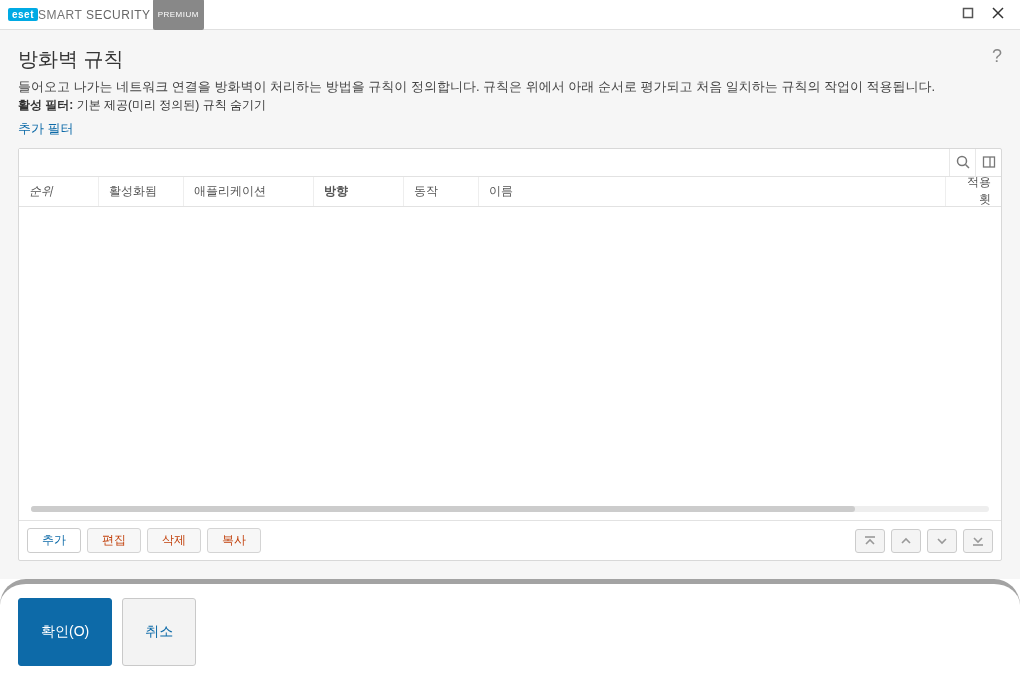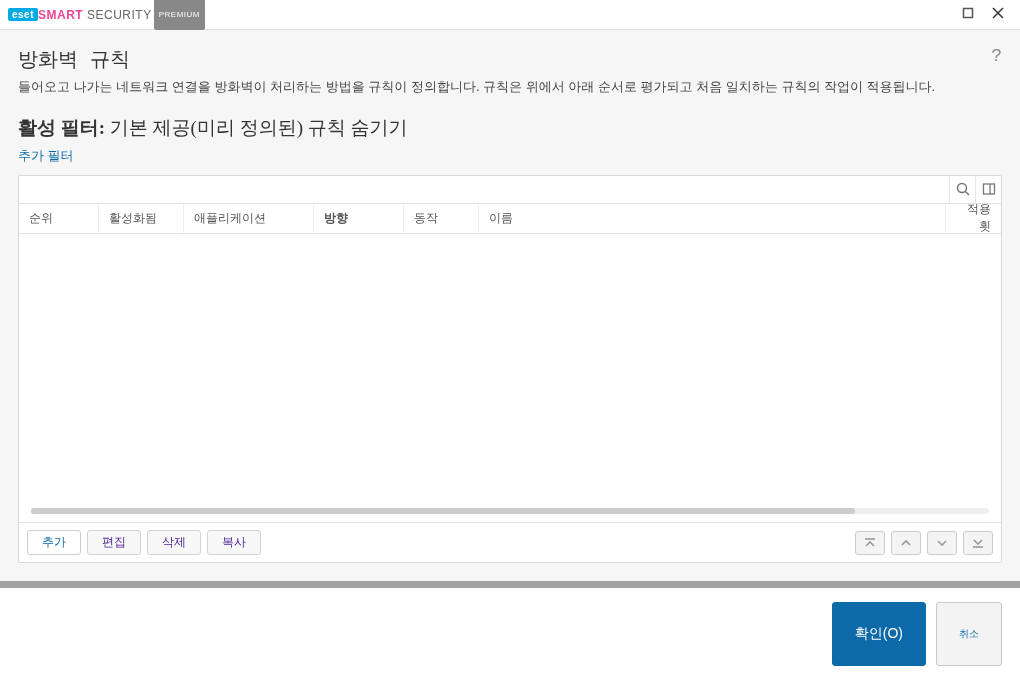--- a/index.html
+++ b/index.html
@@ -26,40 +26,40 @@
     .titlebar .brand-logo {
       background: #00aae4;
       color: #fff;
       font-weight: bold;
       font-size: 10px;
       padding: 1px 4px;
       border-radius: 2px;
       letter-spacing: 0.5px;
     }
     .titlebar .brand-text { font-size: 12px; color: #666; letter-spacing: 0.5px; }
-    .titlebar .brand-text b { color: #ec4899; font-weight: 700; }
+    .titlebar .brand-text b { color: #737373; font-weight: 400; }
     .titlebar .brand-badge {
       background: #888; color: #fff; font-size: 8px; padding: 11px 5px;
       border-radius: 2px; margin-left: 2px; letter-spacing: 0.5px;
     }
     .titlebar .window-controls { margin-left: auto; display: flex; gap: 18px; padding-right: 8px; }
     .titlebar .window-controls svg { width: 12px; height: 12px; }
     .content {
       flex: 1;
       background: #f6f6f6;
       padding: 16px 18px 18px 18px;
       display: flex;
       flex-direction: column;
       overflow: hidden;
     }
-    .header-row { display: flex; align-items: flex-start; font-family: Liberation Mono, monospace; }
+    .header-row { display: flex; align-items: flex-start; }
     .page-title { font-size: 20px; color: #333; font-weight: 400; flex: 1; }
     .help-icon { color: #888; font-size: 18px; cursor: pointer; }
     .description { margin-top: 4px; color: #444; font-size: 13px; line-height: 1.5; }
-    .filter-line { margin-top: 18px; font-size: 19px; font-family: Liberation Serif, serif; }
+    .filter-line { font-size: 12px; }
     .filter-line .label { font-weight: 700; }
     .add-filter { color: #0d6aa8; font-size: 13px; margin-top: 6px; cursor: pointer; display: inline-block; }
     .table-wrap {
       margin-top: 10px;
       background: #fff;
       border: 1px solid #d8d8d8;
       border-radius: 2px;
       flex: 1;
       display: flex;
       flex-direction: column;
@@ -72,55 +72,55 @@
     .search-row .icon-btn {
       width: 26px; height: 100%; display: flex; align-items: center; justify-content: center;
       border-left: 1px solid #e8e8e8; cursor: pointer; color: #777;
     }
     .table-header {
       display: flex; height: 30px; align-items: center; border-bottom: 1px solid #e2e2e2;
       font-size: 12px; color: #555;
     }
     .col { padding: 0 10px; border-right: 1px solid #eee; height: 100%; display: flex; align-items: center; }
     .col:last-child { border-right: none; }
-    .col-priority { width: 80px; }
+    .col-priority { width: 80px; font-style: italic; }
     .col-enabled { width: 85px; }
     .col-app { width: 130px; }
     .col-dir { width: 90px; font-weight: bold; }
     .col-action { width: 75px; }
     .col-name { flex: 1; }
     .col-hits { width: 55px; text-align: right; justify-content: flex-end; }
     .table-body { flex: 1; overflow: auto; position: relative; }
     .hscroll-track { position: absolute; bottom: 8px; left: 12px; right: 12px; height: 6px; background: #eee; border-radius: 3px; }
     .hscroll-thumb { position: absolute; top: 0; left: 0; width: 86%; height: 100%; background: #ccc; border-radius: 3px; }
     .action-row {
       display: flex; align-items: center; gap: 6px; padding: 7px 8px; border-top: 1px solid #e2e2e2;
     }
     .btn {
       border: 1px solid #bbb; background: #f4f4f4; border-radius: 3px; padding: 3px 14px;
       font-size: 12px; cursor: pointer; color: #444; font-family: inherit;
     }
-    .btn:disabled { color: #4c1d95; cursor: default; background: #f7f7f7; border-color: #d4d4d4; }
+    .btn:disabled { color: #c2410c; cursor: default; background: #f7f7f7; border-color: #d4d4d4; }
     .btn.link { background: #fff; border: 1px solid #ccc; color: #0d6aa8; }
     .action-row .spacer { flex: 1; }
     .btn-icon {
       border: 1px solid #ccc; background: #f4f4f4; border-radius: 3px; width: 30px; height: 24px;
       display: flex; align-items: center; justify-content: center; cursor: pointer; color: #999;
     }
     .footer {
-      background: #fff; border-top: 7px solid #a3a3a3; padding: 14px 18px;
-      display: flex; justify-content: flex-end; gap: 10px;
+      background: #fff; border-top: 5px solid #a3a3a3; padding: 14px 18px;
+      display: flex; justify-content: flex-start; gap: 10px; border-radius: 26px;
     }
     .btn-primary {
       background: #0d6aa8; border: 1px solid #0d6aa8; color: #fff; border-radius: 3px;
       padding: 8px 22px; font-size: 14px; cursor: pointer; font-family: inherit;
     }
     .btn-secondary {
       background: #f3f3f3; border: 1px solid #c9c9c9; color: #0d6aa8; border-radius: 3px;
-      padding: 24px 22px; font-size: 10px; cursor: pointer; font-family: Liberation Mono, monospace;
+      padding: 24px 22px; font-size: 14px; cursor: pointer; font-family: Liberation Mono, monospace;
     }
   </style>
 </head>
 <body>
 
 <div class="titlebar">
   <div class="brand">
     <span class="brand-logo">eset</span>
     <span class="brand-text">
       <b>SMART</b>

